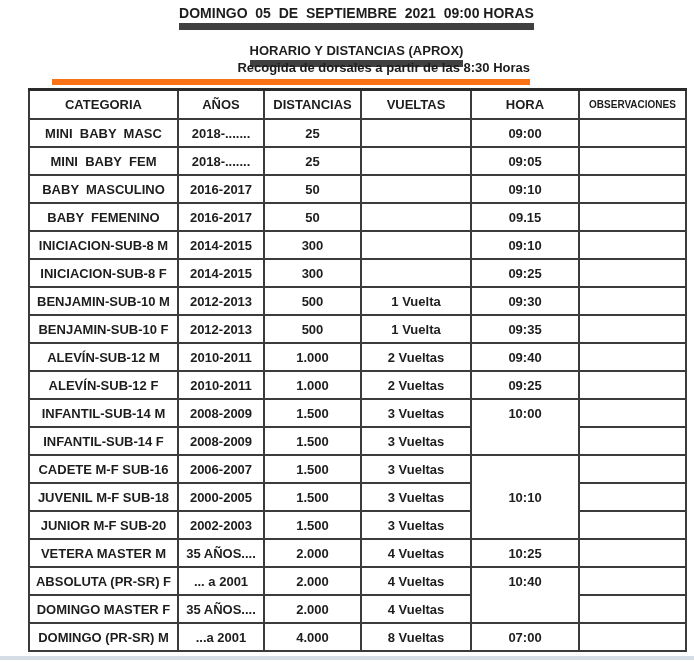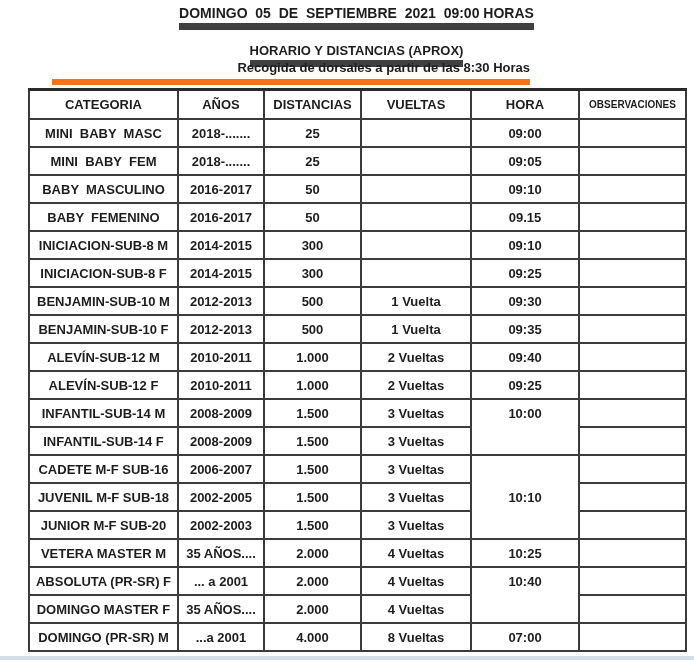--- a/index.html
+++ b/index.html
@@ -194,21 +194,21 @@
       <tr>
         <td class="col-categoria">CADETE M-F SUB-16</td>
         <td class="col-anos">2006-2007</td>
         <td class="col-distancias">1.500</td>
         <td class="col-vueltas">3 Vueltas</td>
         <td class="col-hora" rowspan="3">10:10</td>
         <td class="col-observaciones"></td>
       </tr>
       <tr>
         <td class="col-categoria">JUVENIL M-F SUB-18</td>
-        <td class="col-anos">2002-2005</td>
+        <td class="col-anos">2000-2005</td>
         <td class="col-distancias">1.500</td>
         <td class="col-vueltas">3 Vueltas</td>
         <td class="col-observaciones"></td>
       </tr>
       <tr>
         <td class="col-categoria">JUNIOR M-F SUB-20</td>
         <td class="col-anos">2002-2003</td>
         <td class="col-distancias">1.500</td>
         <td class="col-vueltas">3 Vueltas</td>
         <td class="col-observaciones"></td>

